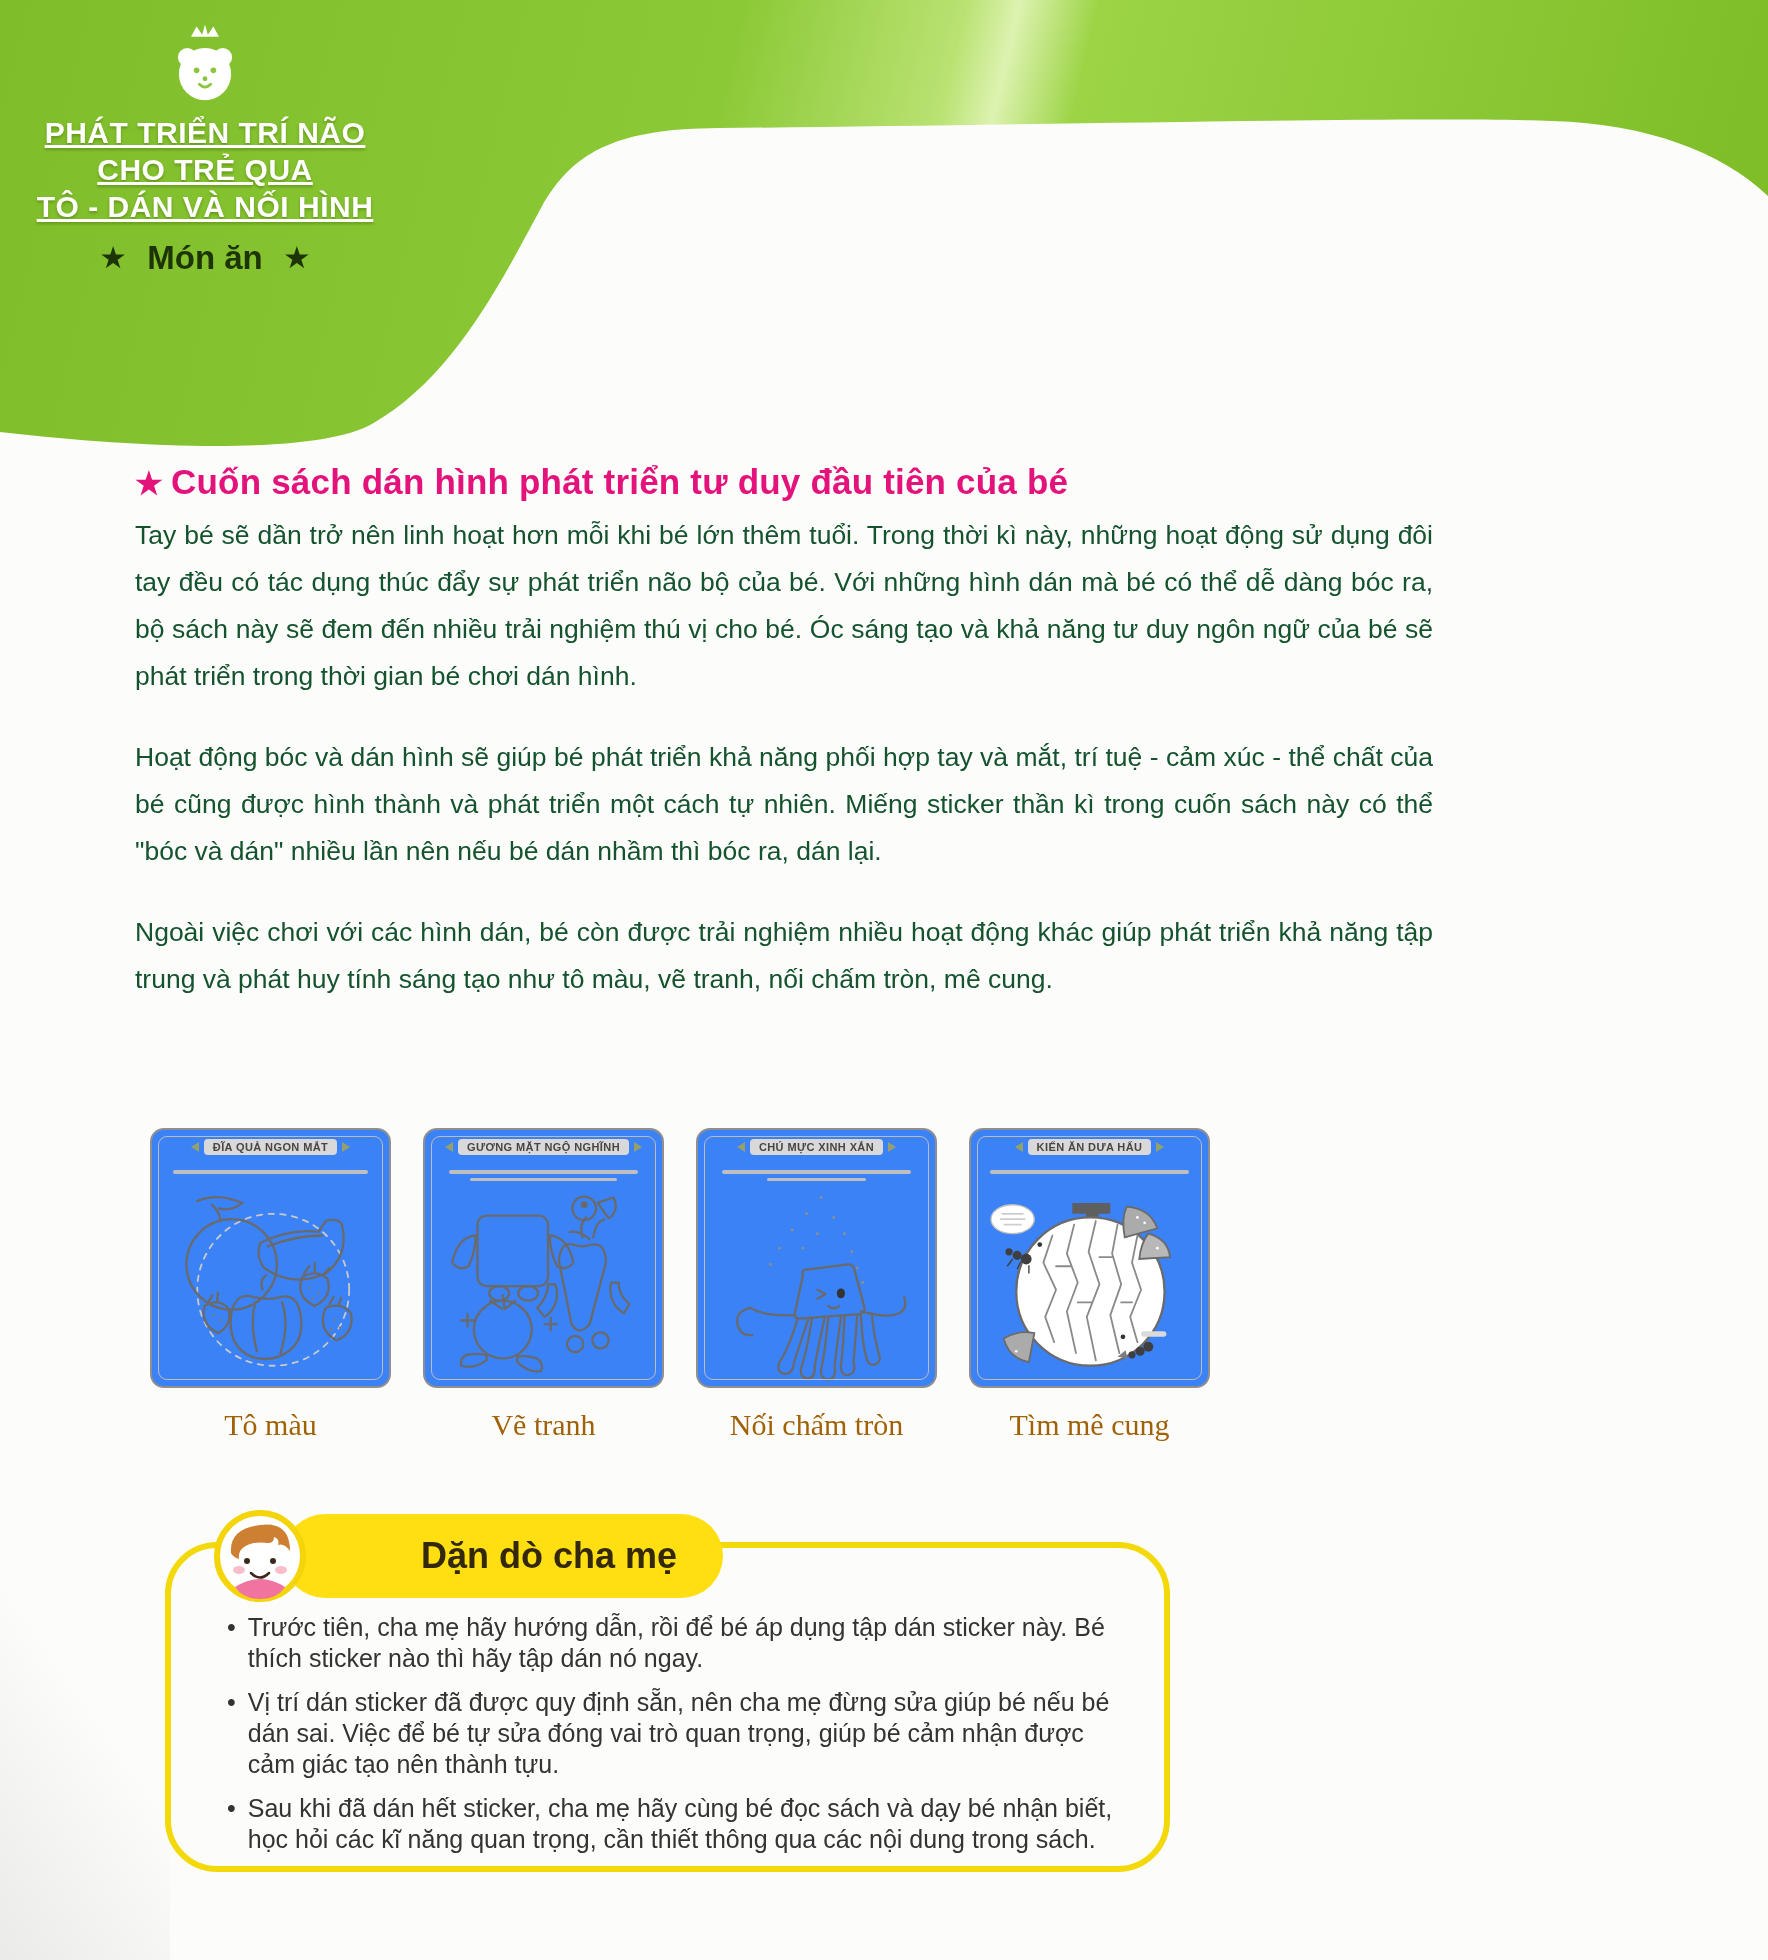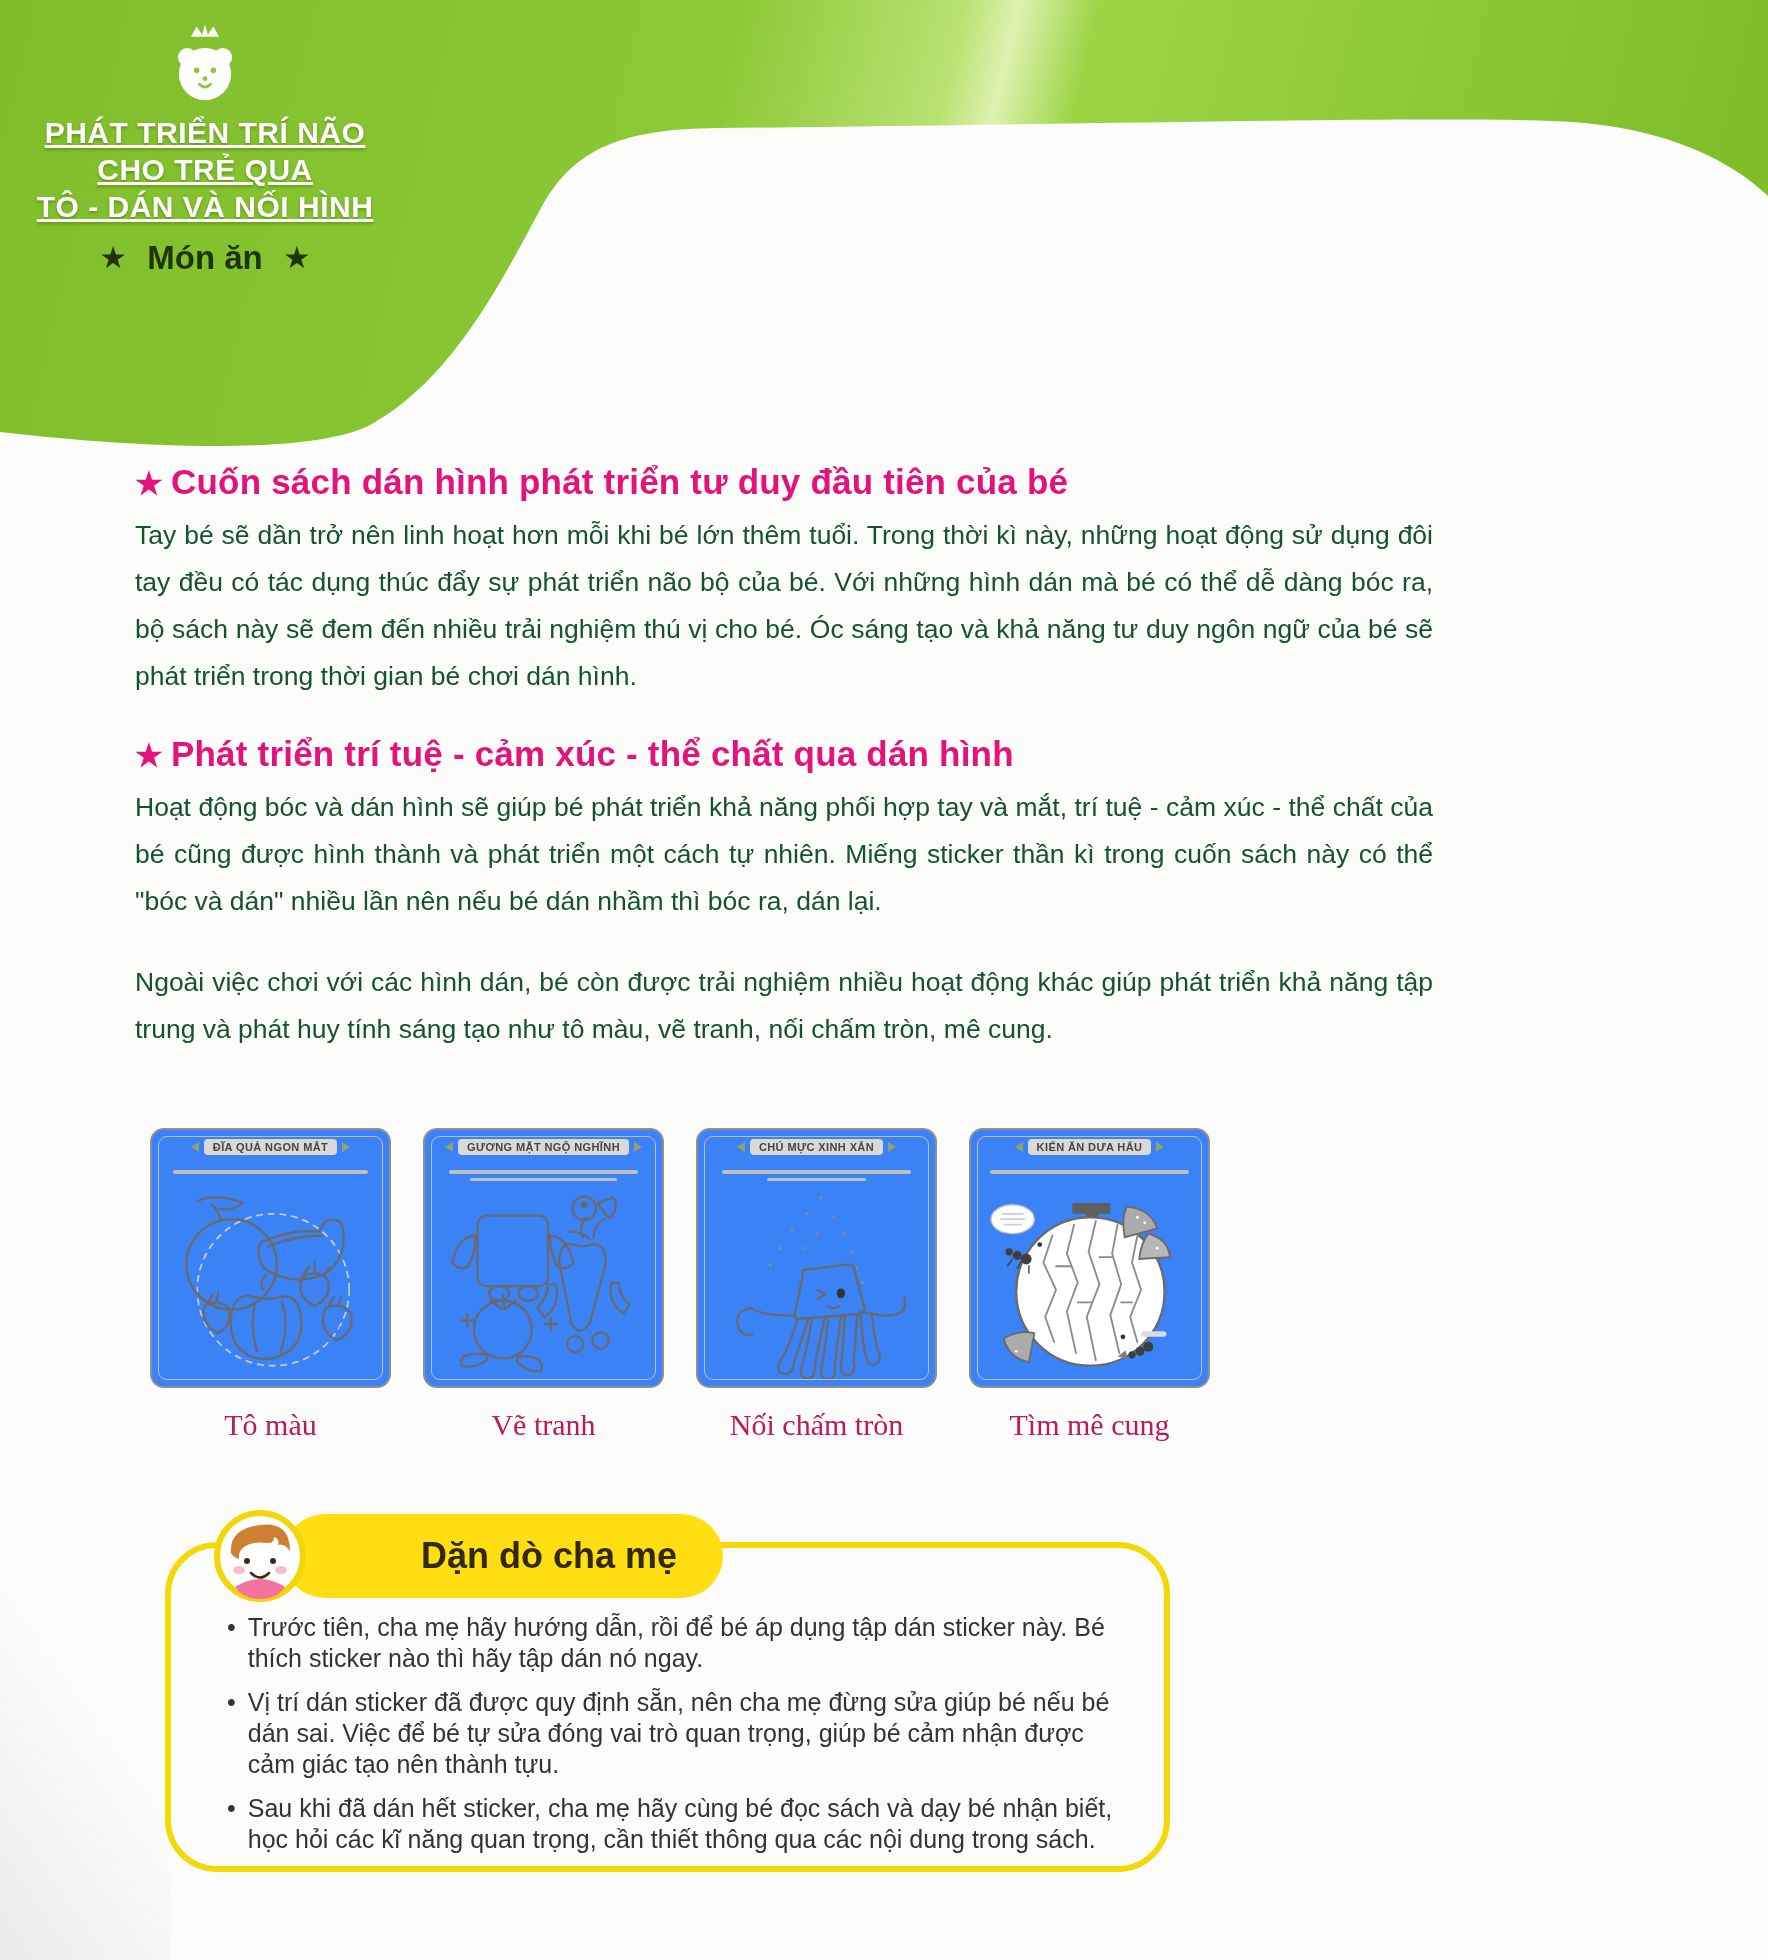--- a/index.html
+++ b/index.html
@@ -44,21 +44,21 @@
   }
   .banner-leaf{width:0;height:0;border-top:5px solid transparent;border-bottom:5px solid transparent;}
   .banner-leaf.l{border-right:8px solid #96a06b;}
   .banner-leaf.r{border-left:8px solid #96a06b;}
   .card-caption{position:absolute;top:36px;left:0;right:0;z-index:2;}
   .cap-bar{height:3.5px;background:#bfbfbf;border-radius:2px;margin:4px auto 0 auto;}
   .card-art{position:absolute;top:44px;left:6px;right:6px;bottom:4px;}
   .labels-row{position:absolute;left:150px;top:1408px;width:1070px;display:flex;gap:32px;}
   .card-label{
     width:241px;text-align:center;font-family:"Liberation Serif",serif;
-    font-size:30px;color:#be185d;
+    font-size:30px;color:#a16207;
   }
   
   .note-box{
     position:absolute;left:165px;top:1542px;width:1005px;height:330px;box-sizing:border-box;
     border:6px solid #f3d90a;border-radius:52px;background:#fcfcfb;
   }
   .note-pill{
     position:absolute;left:112px;top:-46px;height:84px;border-radius:42px;background:#ffdf12;
     display:flex;align-items:center;padding:0 46px 0 138px;margin-top:12px;
   }
@@ -115,21 +115,20 @@
     <span class="tagline-star">★</span>
     <span>Món ăn</span>
     <span class="tagline-star">★</span>
   </div>
 </div>
 
 <div class="sections">
   <h2 class="section-heading"><span class="star">★</span><span>Cuốn sách dán hình phát triển tư duy đầu tiên của bé</span></h2>
   <p class="section-body">Tay bé sẽ dần trở nên linh hoạt hơn mỗi khi bé lớn thêm tuổi. Trong thời kì này, những hoạt động sử dụng đôi tay đều có tác dụng thúc đẩy sự phát triển não bộ của bé. Với những hình dán mà bé có thể dễ dàng bóc ra, bộ sách này sẽ đem đến nhiều trải nghiệm thú vị cho bé. Óc sáng tạo và khả năng tư duy ngôn ngữ của bé sẽ phát triển trong thời gian bé chơi dán hình.</p>
 
-  <h2 class="section-heading"><span class="star">★</span><span>Phát triển trí tuệ - cảm xúc - thể chất qua dán hình</span></h2>
   <p class="section-body">Hoạt động bóc và dán hình sẽ giúp bé phát triển khả năng phối hợp tay và mắt, trí tuệ - cảm xúc - thể chất của bé cũng được hình thành và phát triển một cách tự nhiên. Miếng sticker thần kì trong cuốn sách này có thể "bóc và dán" nhiều lần nên nếu bé dán nhầm thì bóc ra, dán lại.</p>
 
   <p class="section-body">Ngoài việc chơi với các hình dán, bé còn được trải nghiệm nhiều hoạt động khác giúp phát triển khả năng tập trung và phát huy tính sáng tạo như tô màu, vẽ tranh, nối chấm tròn, mê cung.</p>
 </div>
 
 <div class="cards-row">
 
   <div class="card">
     <div class="card-banner">
       <span class="banner-leaf l"></span>

